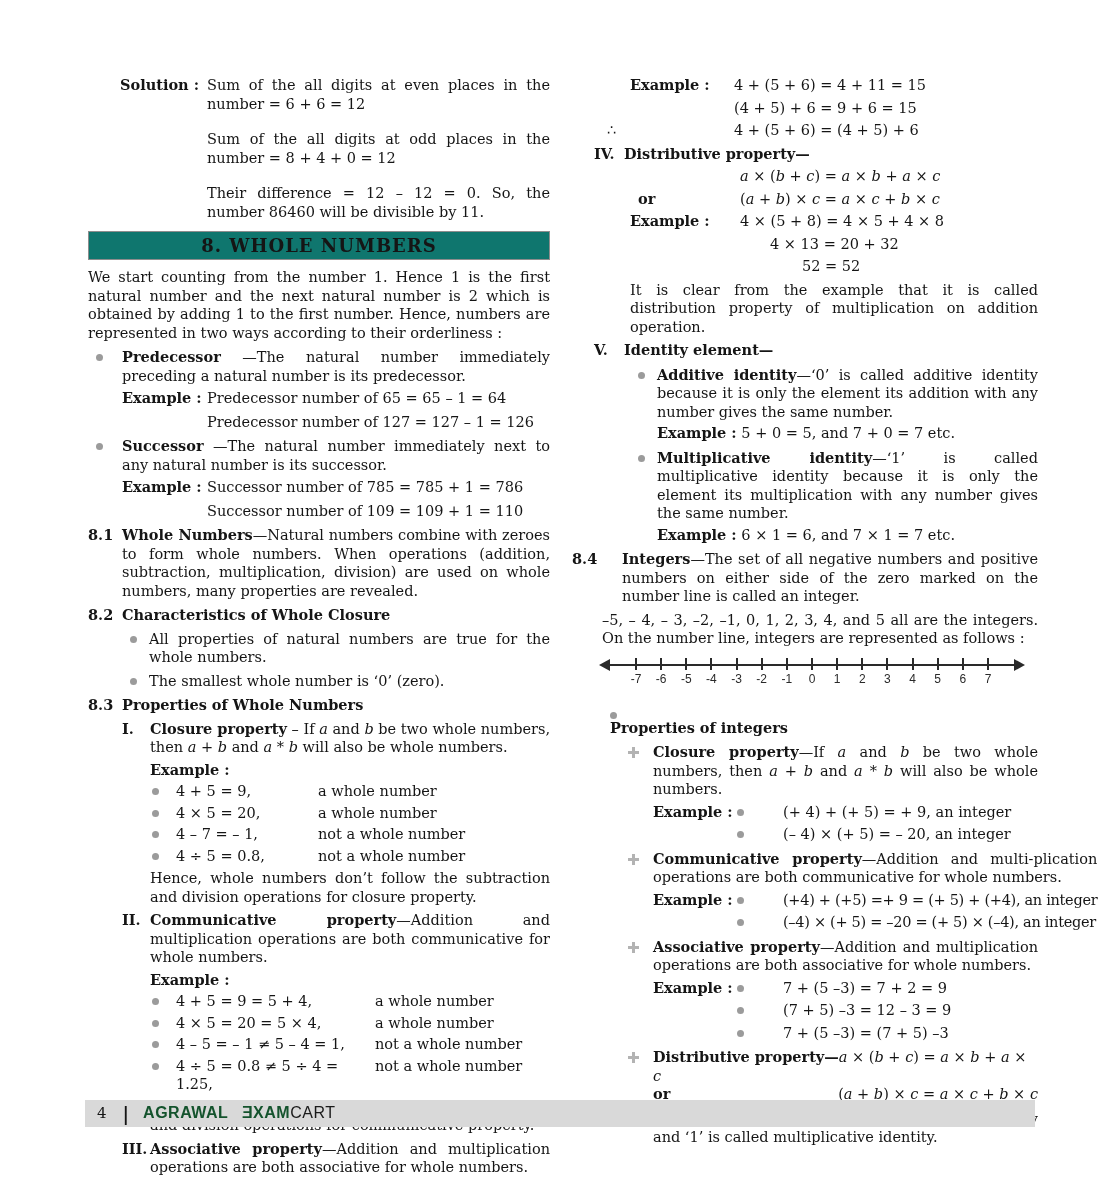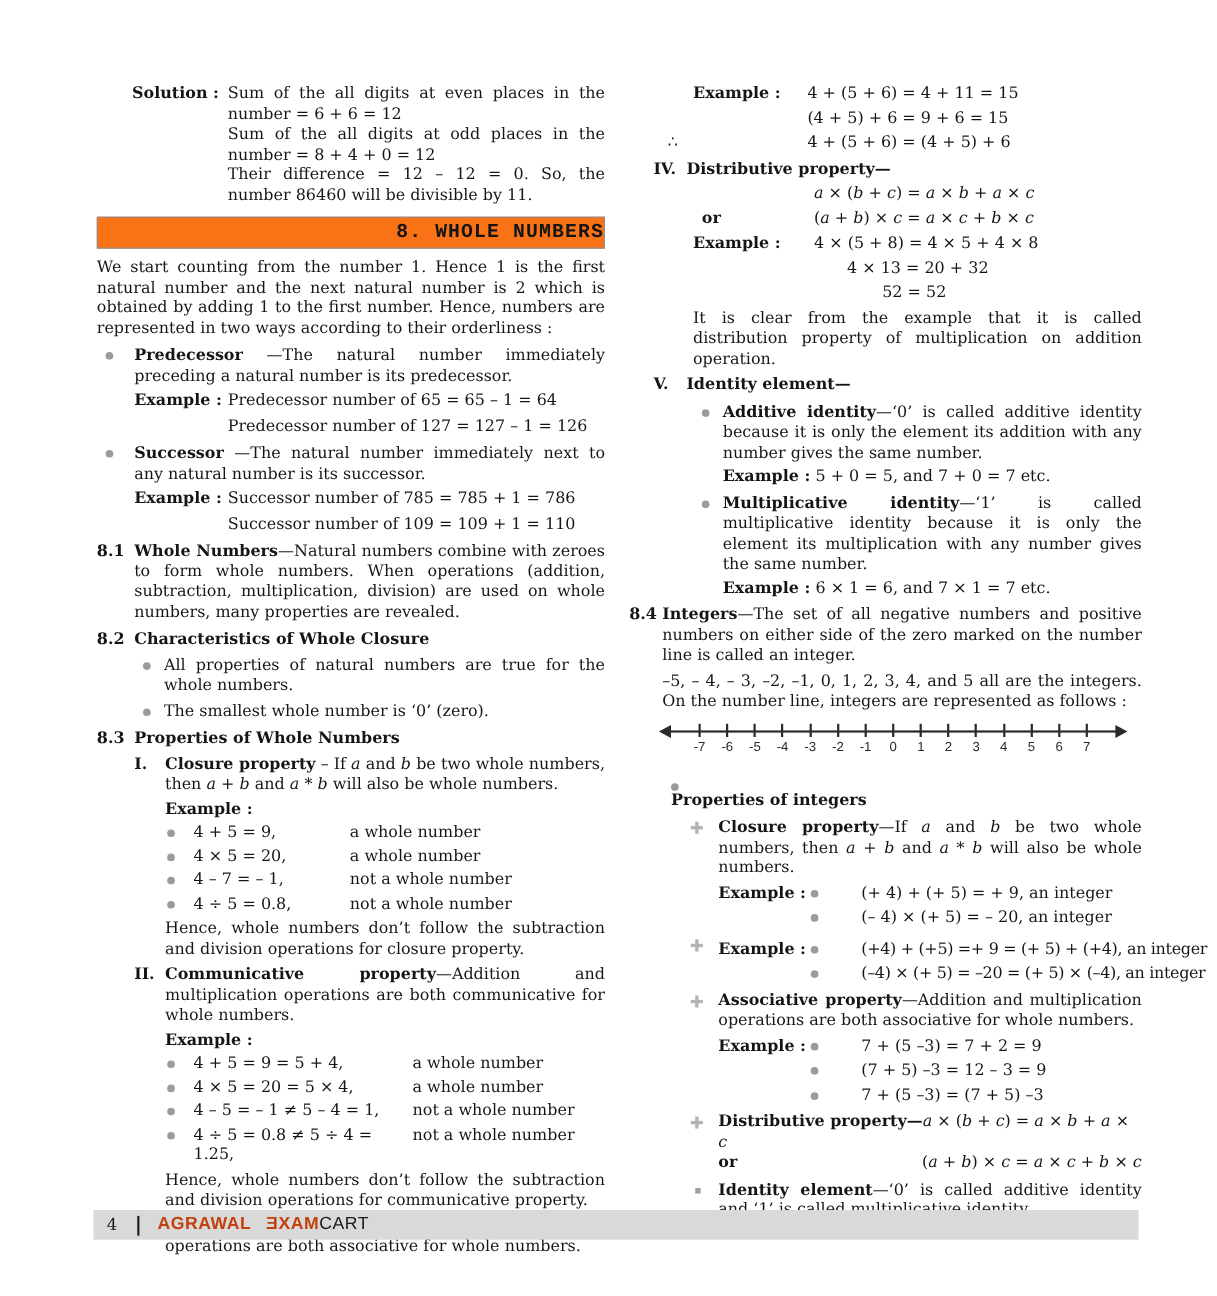--- a/index.html
+++ b/index.html
@@ -11,24 +11,24 @@
   .col-right { width:466px; }
   p, .line, span, div { font-size:14.5px; line-height:18.5px; }
   .jt { text-align:justify; }
   .bd { font-weight:bold; }
   i { font-style:italic; }
 
   
   .sol { display:flex; margin-left:32px; }
   .sol-label { width:87px; flex:none; font-weight:bold; }
   .sol-body { flex:1; }
-  .sol-body p + p { margin-top:0; }
-
-  
-  .chapter { margin:10px 0 8px; background:#f97316; border:1px solid #8d8d8d; text-align:right;font-family:Liberation Mono, monospace; }
+  .sol-body p + p { margin-top:17px; }
+
+  
+  .chapter { margin:10px 0 8px; background:#0f766e; border:1px solid #8d8d8d; text-align:center; }
   .chapter span { font-weight:bold; font-size:18px; line-height:27px; letter-spacing:1px; }
 
   
   .bullet { display:flex; margin-top:6px; }
   .dot { flex:none; width:7px; height:7px; border-radius:50%; background:#9b9b9b; margin:6px 0 0 0; }
   .bullet .dot { margin-left:8px; margin-right:19px; }
   .bullet .btxt { flex:1; }
 
   
   .ex { display:flex; margin:4px 0 0 34px; }
@@ -69,21 +69,21 @@
   .rexample { display:flex; margin:4px 0 0 58px; }
   .rexample .rex-label { width:110px; }
   .e2 { margin:4px 0 0 198px; }
   .e3 { margin:4px 0 0 230px; }
   .rnote { margin:5px 0 0 58px; }
   .vb { display:flex; margin:6px 0 0 66px; }
   .vb .dot { margin-right:12px; }
   .vb .btxt { flex:1; }
   .vex { margin-top:3px; }
 
-  .sec84 { display:flex; margin-top:6px; }
+  .sec84 { display:flex; margin-top:6px;gap:20px; }
   .sec84-num { width:30px; flex:none; font-weight:bold; }
   .p84 { margin:5px 0 0 30px; }
 
   
   .nl { position:relative; height:44px; width:420px; margin:8px 0 4px 30px; }
   .nl-hline { position:absolute; top:8px; left:2px; right:2px; height:2px; background:#2a2a2a; }
   .nl-arrow-l { position:absolute; left:-3px; top:3px; width:0; height:0;
     border-top:6px solid transparent; border-bottom:6px solid transparent; border-right:11px solid #2a2a2a; }
   .nl-arrow-r { position:absolute; right:-3px; top:3px; width:0; height:0;
     border-top:6px solid transparent; border-bottom:6px solid transparent; border-left:11px solid #2a2a2a; }
@@ -108,21 +108,21 @@
   .cram { letter-spacing:-0.3px; }
   .or2 { display:flex; justify-content:space-between; }
   .sqrow { display:flex; margin:6px 0 0 58px; }
   .sqdot { flex:none; width:5px; height:5px; background:#a0a0a0; margin:7px 16px 0 2px; }
 
   
   .footer { position:absolute; left:85px; top:1100px; width:950px; height:27px; background:#d9d9d9; display:flex; align-items:center; }
   .pgnum { margin-left:12px; font-size:15px; }
   .fsep { margin:0 14px 0 16px; font-weight:bold; font-size:18px; line-height:18px; }
   .brand { font-family:"Liberation Sans", sans-serif; letter-spacing:0.5px; }
-  .brand-b { font-weight:bold; font-size:16px; color:#c2410c; }
+  .brand-b { font-weight:bold; font-size:16px; color:#14532d; }
   .brand-b + .brand-b { margin-left:9px; }
   .brand-l { font-weight:normal; font-size:16px; color:#1a1a1a; }
 </style>
 </head>
 <body>
 
 <div class="page">
   <div class="columns">
 
     <div class="col-left">
@@ -394,20 +394,21 @@
                   <span>(– 4) × (+ 5) = – 20, an integer</span>
                 </div>
             </div>
           </div>
         </div>
       </div>
 
       <div class="pitem">
         <span class="star"></span>
         <div class="btxt">
+          <p class="jt"><b>Communicative property</b><span>—Addition and multi-plication operations are both communicative for whole numbers.</span></p>
           <div class="pex">
             <span class="pex-label">Example :</span>
             <div class="pex-lines">
               <div class="pex-line cram">
                   <span class="dot"></span>
                   <span>(+4) + (+5) =+ 9 = (+ 5) + (+4), an integer</span>
                 </div>
               <div class="pex-line cram">
                   <span class="dot"></span>
                   <span>(–4) × (+ 5) = –20 = (+ 5) × (–4), an integer</span>

